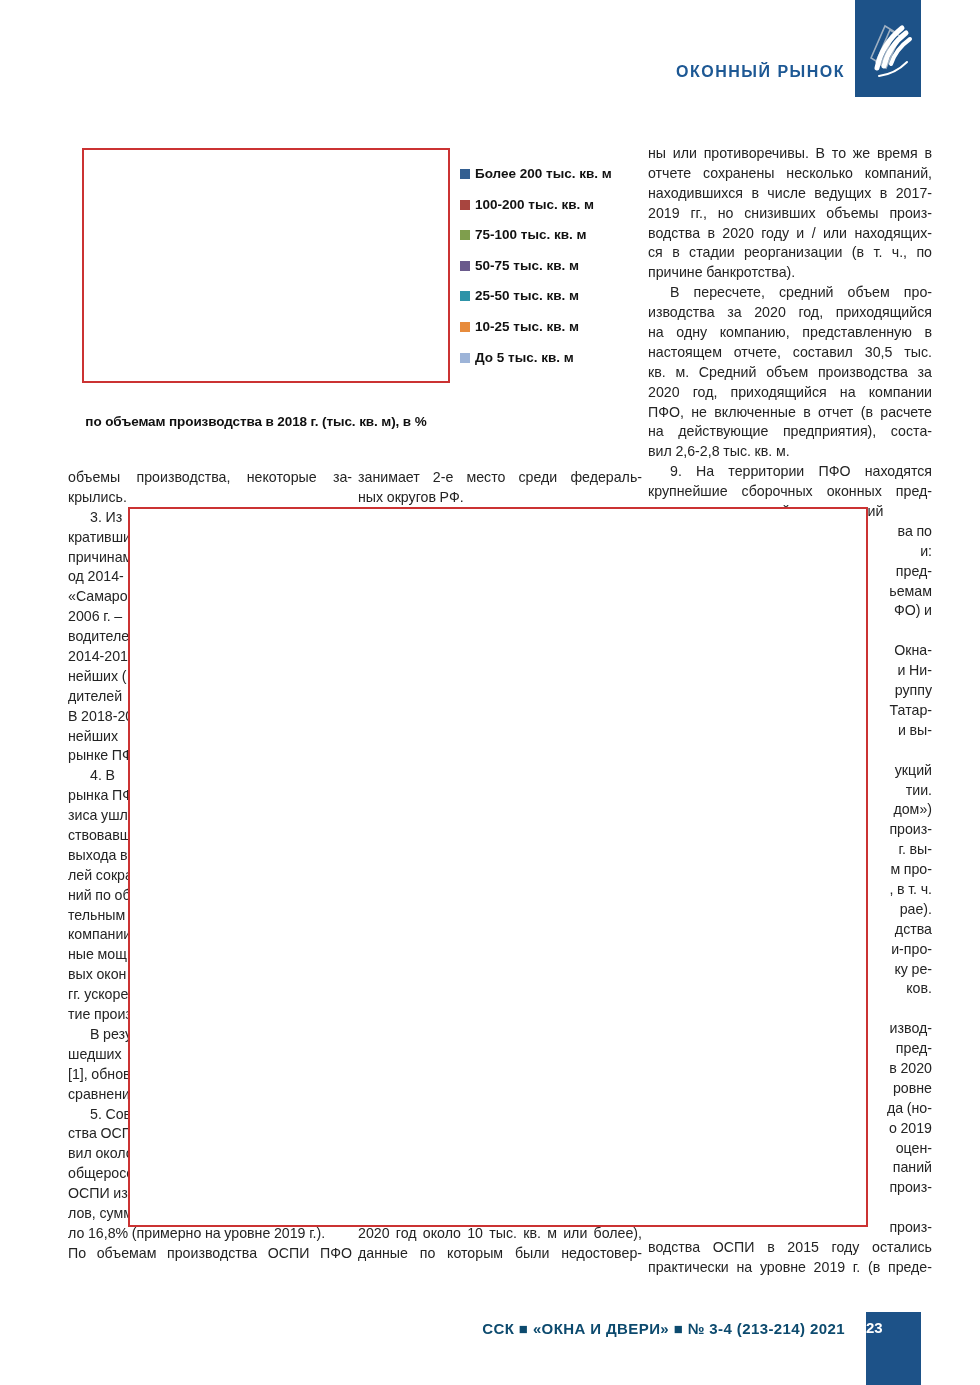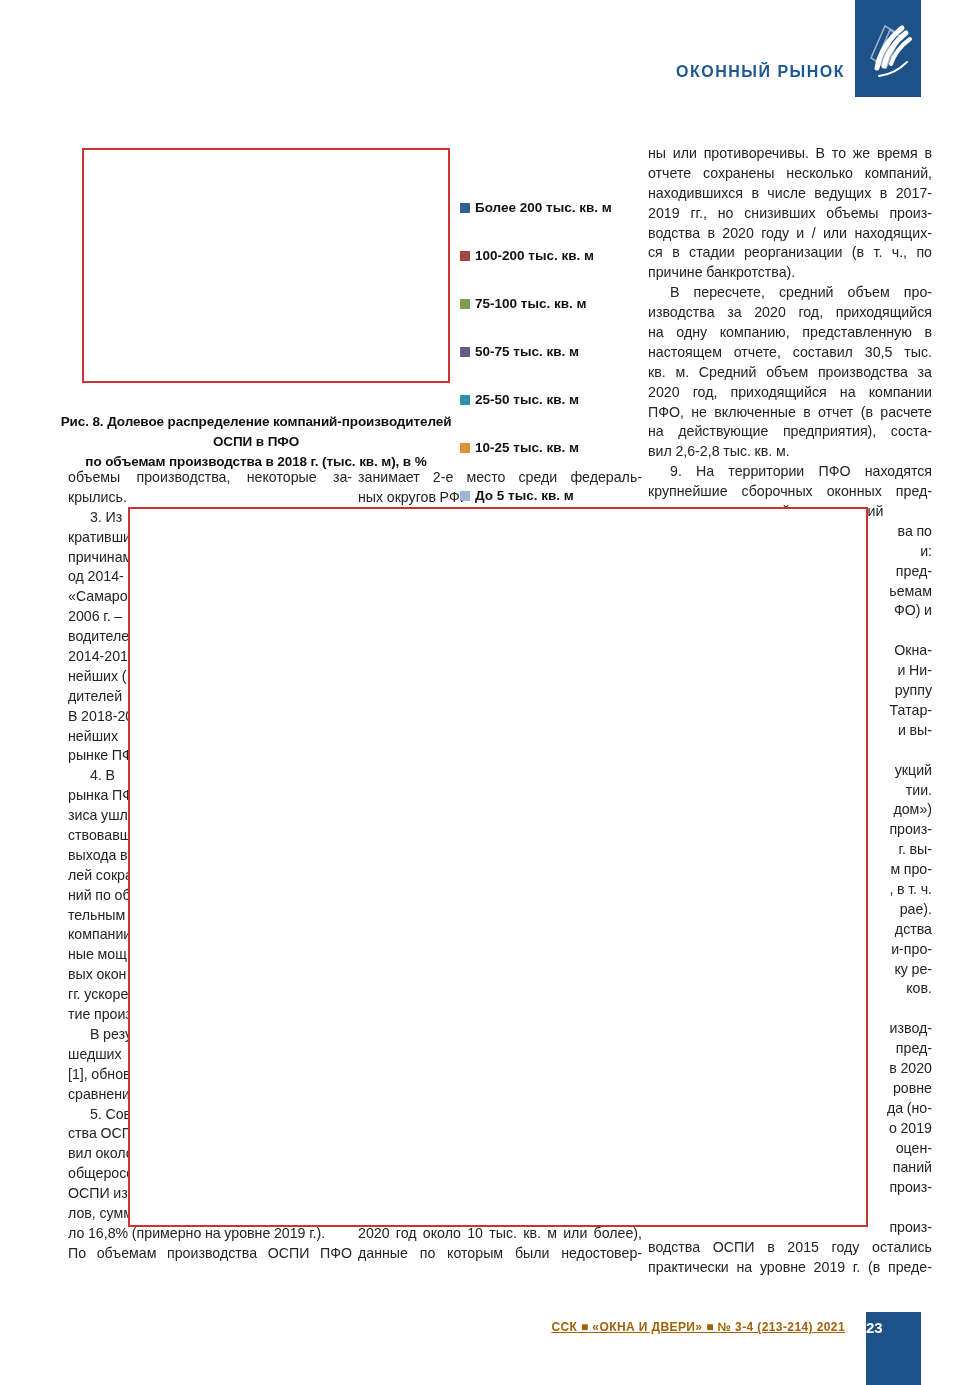--- a/index.html
+++ b/index.html
@@ -15,21 +15,21 @@
     font-size:16px; font-weight:bold; letter-spacing:1.5px;
     color:#1d5894;
   }
   .logo-box { position:absolute; left:855px; top:0; width:66px; height:97px; }
   
   .chart-box {
     position:absolute; left:82px; top:148px; width:368px; height:235px;
     background:#ffffff; border:2px solid #cb3232; z-index:5;
   }
   .legend { position:absolute; left:460px; top:166px; width:185px; }
-  .legend-item { height:14px; margin-bottom:16.6px; font-size:13.5px; font-weight:bold; color:#111; white-space:nowrap;margin-top:34px; }
+  .legend-item { height:14px; margin-bottom:16.6px; font-size:13.5px; font-weight:bold; color:#111; white-space:nowrap; }
   .swatch { display:inline-block; width:10px; height:10px; margin-right:5px; vertical-align:-1px; background:#888; }
   .caption {
     position:absolute; left:60px; top:412px; width:392px; text-align:center;
     font-size:13.5px; font-weight:bold; line-height:20px; color:#101010; letter-spacing:-0.1px;
   }
   
   .col { position:absolute; width:284px; font-size:14.2px; word-spacing:-0.3px; }
   .ln { height:19.9px; line-height:19.9px; text-align:justify; overflow:hidden; }
   .ln::after { content:""; display:inline-block; width:100%; }
   .ln.nj { text-align:left; }
@@ -42,21 +42,21 @@
   .col-mid-bottom { left:358px; top:1224px; }
   .col-right { left:648px; top:144px; }
   
   .content-box {
     position:absolute; left:128px; top:507px; width:740px; height:720px;
     background:#ffffff; border:2px solid #cb3232; z-index:5;
   }
   
   .footer-line {
     position:absolute; right:135px; top:1320px;
-    font-size:12px; font-weight:600; letter-spacing:0.4px; color:#a16207; white-space:nowrap;text-decoration:underline;
+    font-size:15px; font-weight:600; letter-spacing:0.4px; color:#0c4a6e; white-space:nowrap;
   }
   .page-box {
     position:absolute; left:866px; top:1312px; width:55px; height:90px;
     background:#1d5288; color:#ffffff; 
     font-size:15px; font-weight:bold; padding-top:7px; z-index:6;
   }
 </style>
 </head>
 <body>
 
@@ -82,21 +82,20 @@
 
 <div class="legend-item"><span class="swatch" style="background: rgb(51, 95, 145);"></span><span>Более 200 тыс. кв. м</span></div>
     <div class="legend-item"><span class="swatch" style="background: rgb(168, 69, 63);"></span><span>100-200 тыс. кв. м</span></div>
     <div class="legend-item"><span class="swatch" style="background: rgb(127, 158, 77);"></span><span>75-100 тыс. кв. м</span></div>
     <div class="legend-item"><span class="swatch" style="background: rgb(106, 90, 140);"></span><span>50-75 тыс. кв. м</span></div>
     <div class="legend-item"><span class="swatch" style="background: rgb(46, 147, 168);"></span><span>25-50 тыс. кв. м</span></div>
     <div class="legend-item"><span class="swatch" style="background: rgb(231, 139, 60);"></span><span>10-25 тыс. кв. м</span></div>
     <div class="legend-item"><span class="swatch" style="background: rgb(157, 180, 216);"></span><span>До 5 тыс. кв. м</span></div>
   </div>
 <div class="caption">
-  <div>Рис. 8. Долевое распределение компаний-производителей ОСПИ в ПФО</div>
   <div>по объемам производства в 2018 г. (тыс. кв. м), в %</div>
 </div>
 
 <div class="col col-left">
 
 <div class="ln">объемы производства, некоторые за-</div>
     <div class="ln nj">крылись.</div>
     <div class="ln nj ind">3. Из</div>
     <div class="ln nj">кративши</div>
     <div class="ln nj">причинам</div>

